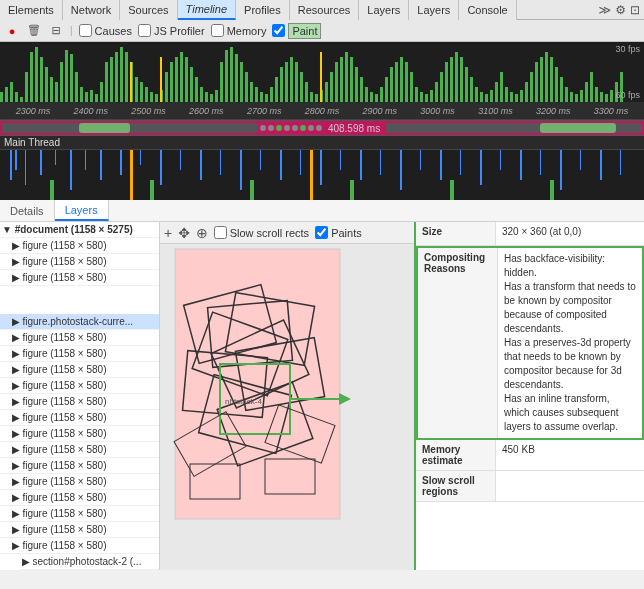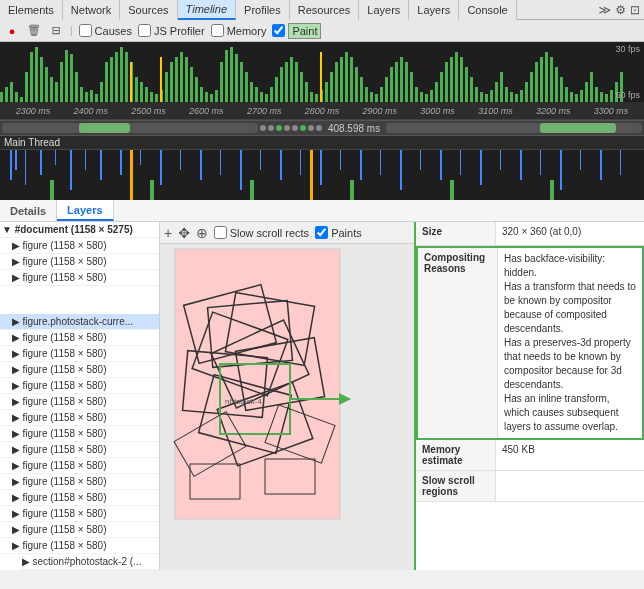--- a/index.html
+++ b/index.html
@@ -85,21 +85,21 @@
       position: absolute;
       right: 4px;
       bottom: 2px;
       color: #aaa;
       font-size: 9px;
     }
 
     
     .timeline-scrollbar {
       height: 16px;
-      background: #404040;
+      background: #be185d;
       border-top: 1px solid #555;
       border-bottom: 1px solid #555;
       display: flex;
       align-items: center;
       padding: 0 2px;
       gap: 2px;
     }
     .scrollbar-track {
       flex: 1;
       height: 10px;
@@ -147,21 +147,20 @@
       flex: 1;
       overflow: hidden;
       background: #fff;
     }
     .panel-tabs {
       display: flex;
       background: #f5f5f5;
       border-bottom: 1px solid #d0d0d0;
       height: 22px;
       align-items: stretch;
-      font-weight: bold;
     }
     .panel-tab {
       padding: 0 10px;
       font-size: 11px;
       color: #555;
       display: flex;
       align-items: center;
       cursor: pointer;
       border-right: 1px solid #d0d0d0;
     }

